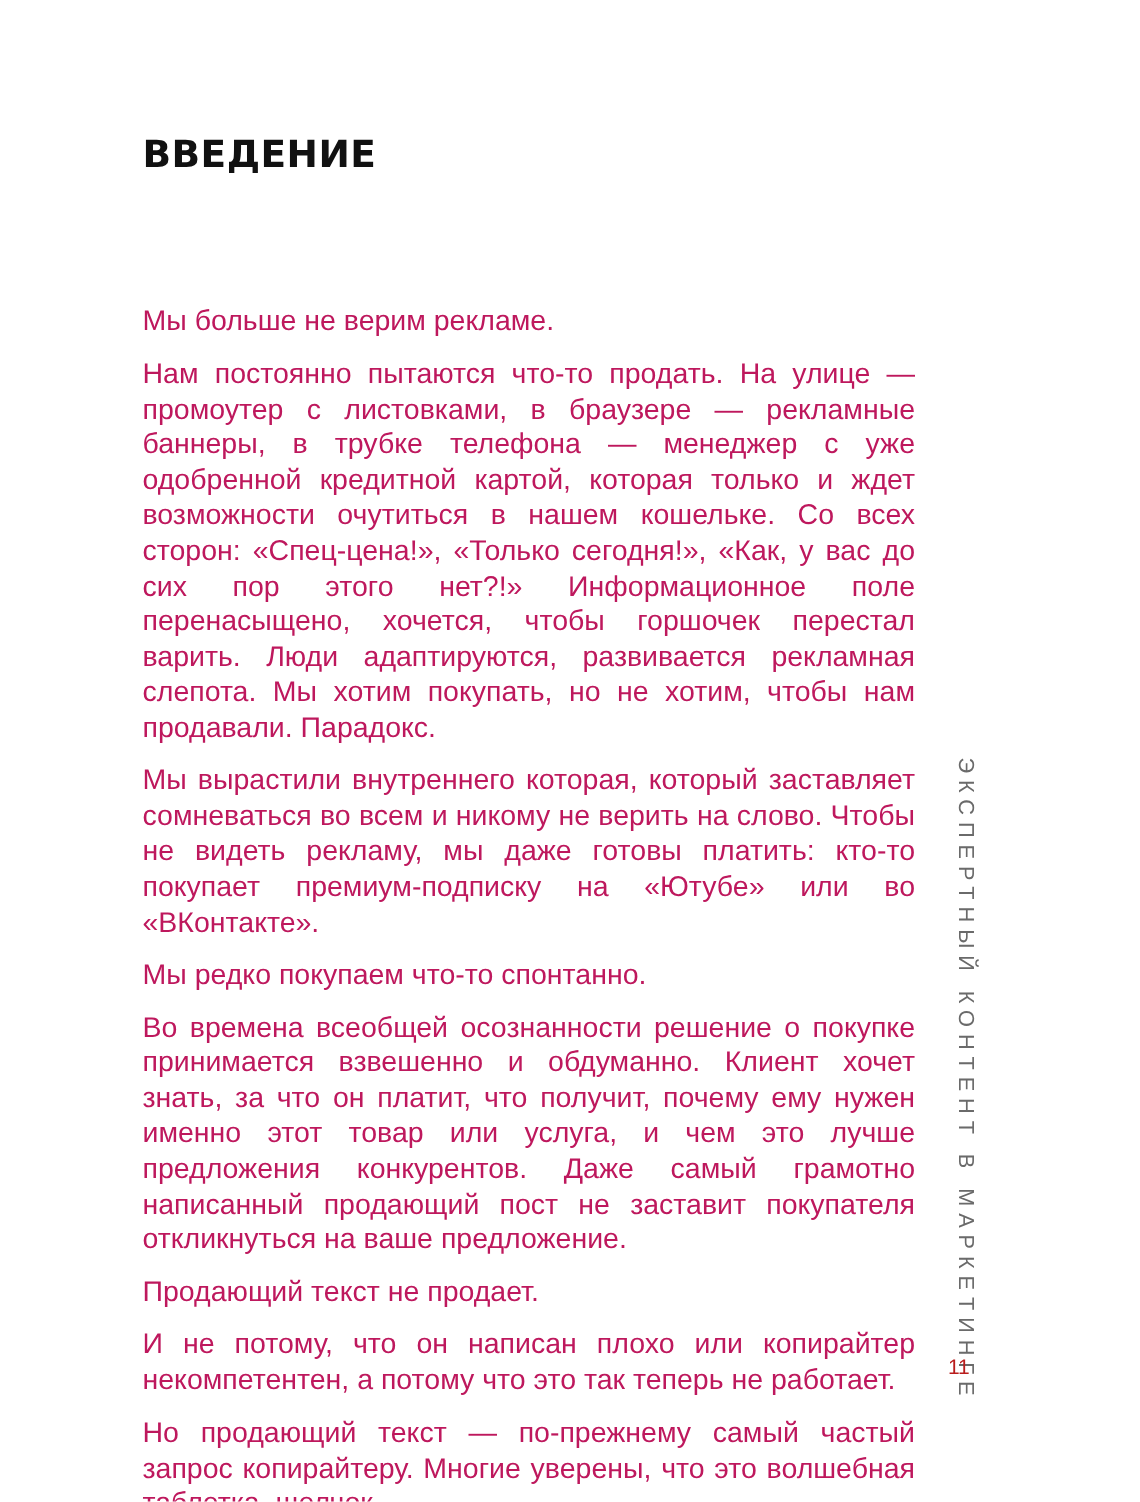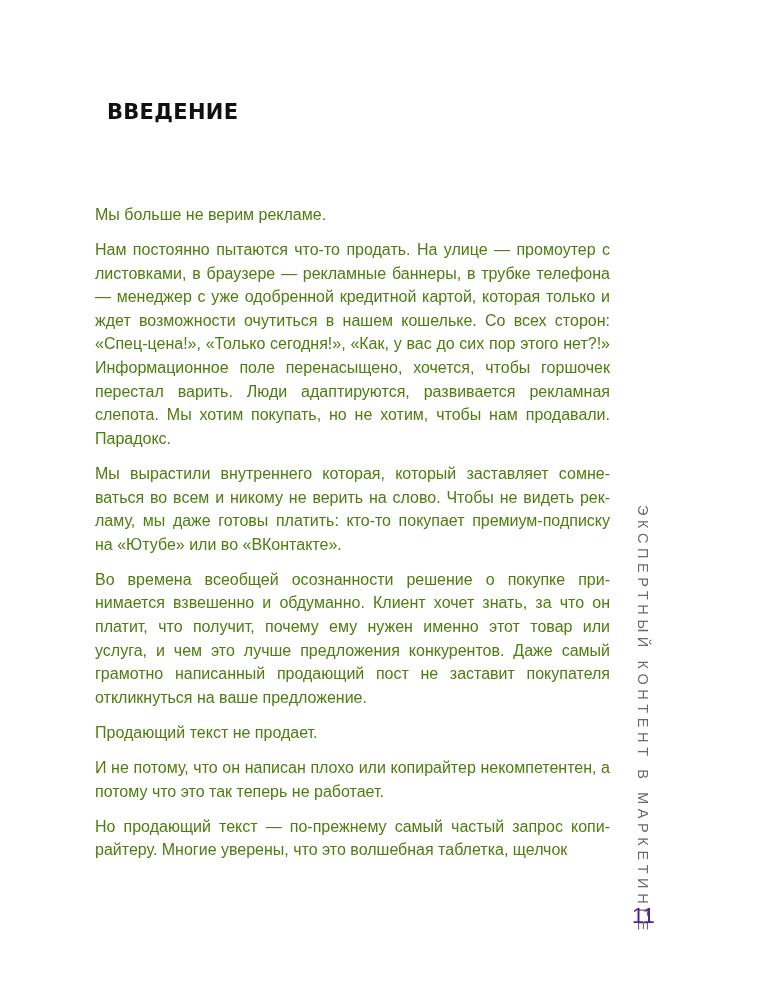--- a/index.html
+++ b/index.html
@@ -12,39 +12,39 @@
       height: 1001px;
       position: relative;
       overflow: hidden;
       font-family: "Liberation Sans", "DejaVu Sans", sans-serif;
       color: #2f2f2f;
     }
     .page-title {
       position: absolute;
       left: 95px;
       top: 88px;
-      margin: 12px;
+      margin: 0;
       font-family: "DejaVu Sans", "Liberation Sans", sans-serif;
       font-weight: bold;
-      font-size: 21px;
+      font-size: 25px;
       letter-spacing: 0.3px;
       color: #111111;
     }
     .body-text {
       position: absolute;
       left: 95px;
       top: 203px;
       width: 515px;
     }
     .para {
       margin: 0 0 11.5px 0;
-      font-size: 16px;
+      font-size: 19px;
       line-height: 23.6px;
       text-align: justify;
-      color: #4d7c0f;
+      color: #be185d;
       hyphens: manual;
     }
     .para.last {
       margin-bottom: 0;
     }
     .running-head {
       position: absolute;
       left: 631px;
       top: 505px;
       height: 380px;
@@ -53,33 +53,34 @@
       font-size: 14.5px;
       letter-spacing: 4.6px;
       color: #6a6a6a;
       white-space: nowrap;
       text-transform: uppercase;
     }
     .page-number {
       position: absolute;
       left: 632px;
       top: 903px;
-      font-size: 22px;
-      color: #4c1d95;
+      font-size: 14px;
+      color: #b91c1c;
     }
   </style>
 </head>
 <body>
 
 <h1 class="page-title">ВВЕДЕНИЕ</h1>
 
 <div class="body-text">
   <p class="para">Мы больше не верим рекламе.</p>
   <p class="para">Нам постоянно пытаются что-то продать. На улице — промоутер с листовками, в браузере — рекламные баннеры, в трубке теле­фона — менеджер с уже одобренной кредитной картой, которая только и ждет возможности очутиться в нашем кошельке. Со всех сторон: «Спец-цена!», «Только сегодня!», «Как, у вас до сих пор этого нет?!» Информационное поле перенасыщено, хочется, что­бы горшочек перестал варить. Люди адаптируются, развивается рекламная слепота. Мы хотим покупать, но не хотим, чтобы нам продавали. Парадокс.</p>
   <p class="para">Мы вырастили внутреннего которая, который заставляет сомне­ваться во всем и никому не верить на слово. Чтобы не видеть рек­ламу, мы даже готовы платить: кто-то покупает премиум-подписку на «Ютубе» или во «ВКонтакте».</p>
+  <p class="para">Мы редко покупаем что-то спонтанно.</p>
   <p class="para">Во времена всеобщей осознанности решение о покупке при­нимается взвешенно и обдуманно. Клиент хочет знать, за что он платит, что получит, почему ему нужен именно этот товар или услуга, и чем это лучше предложения конкурентов. Даже самый грамотно написанный продающий пост не заставит покупателя откликнуться на ваше предложение.</p>
   <p class="para">Продающий текст не продает.</p>
   <p class="para">И не потому, что он написан плохо или копирайтер некомпетентен, а потому что это так теперь не работает.</p>
   <p class="para last">Но продающий текст — по-прежнему самый частый запрос копи­райтеру. Многие уверены, что это волшебная таблетка, щелчок</p>
 </div>
 
 <div class="running-head">Экспертный контент в маркетинге</div>
 
 <div class="page-number">11</div>
 

